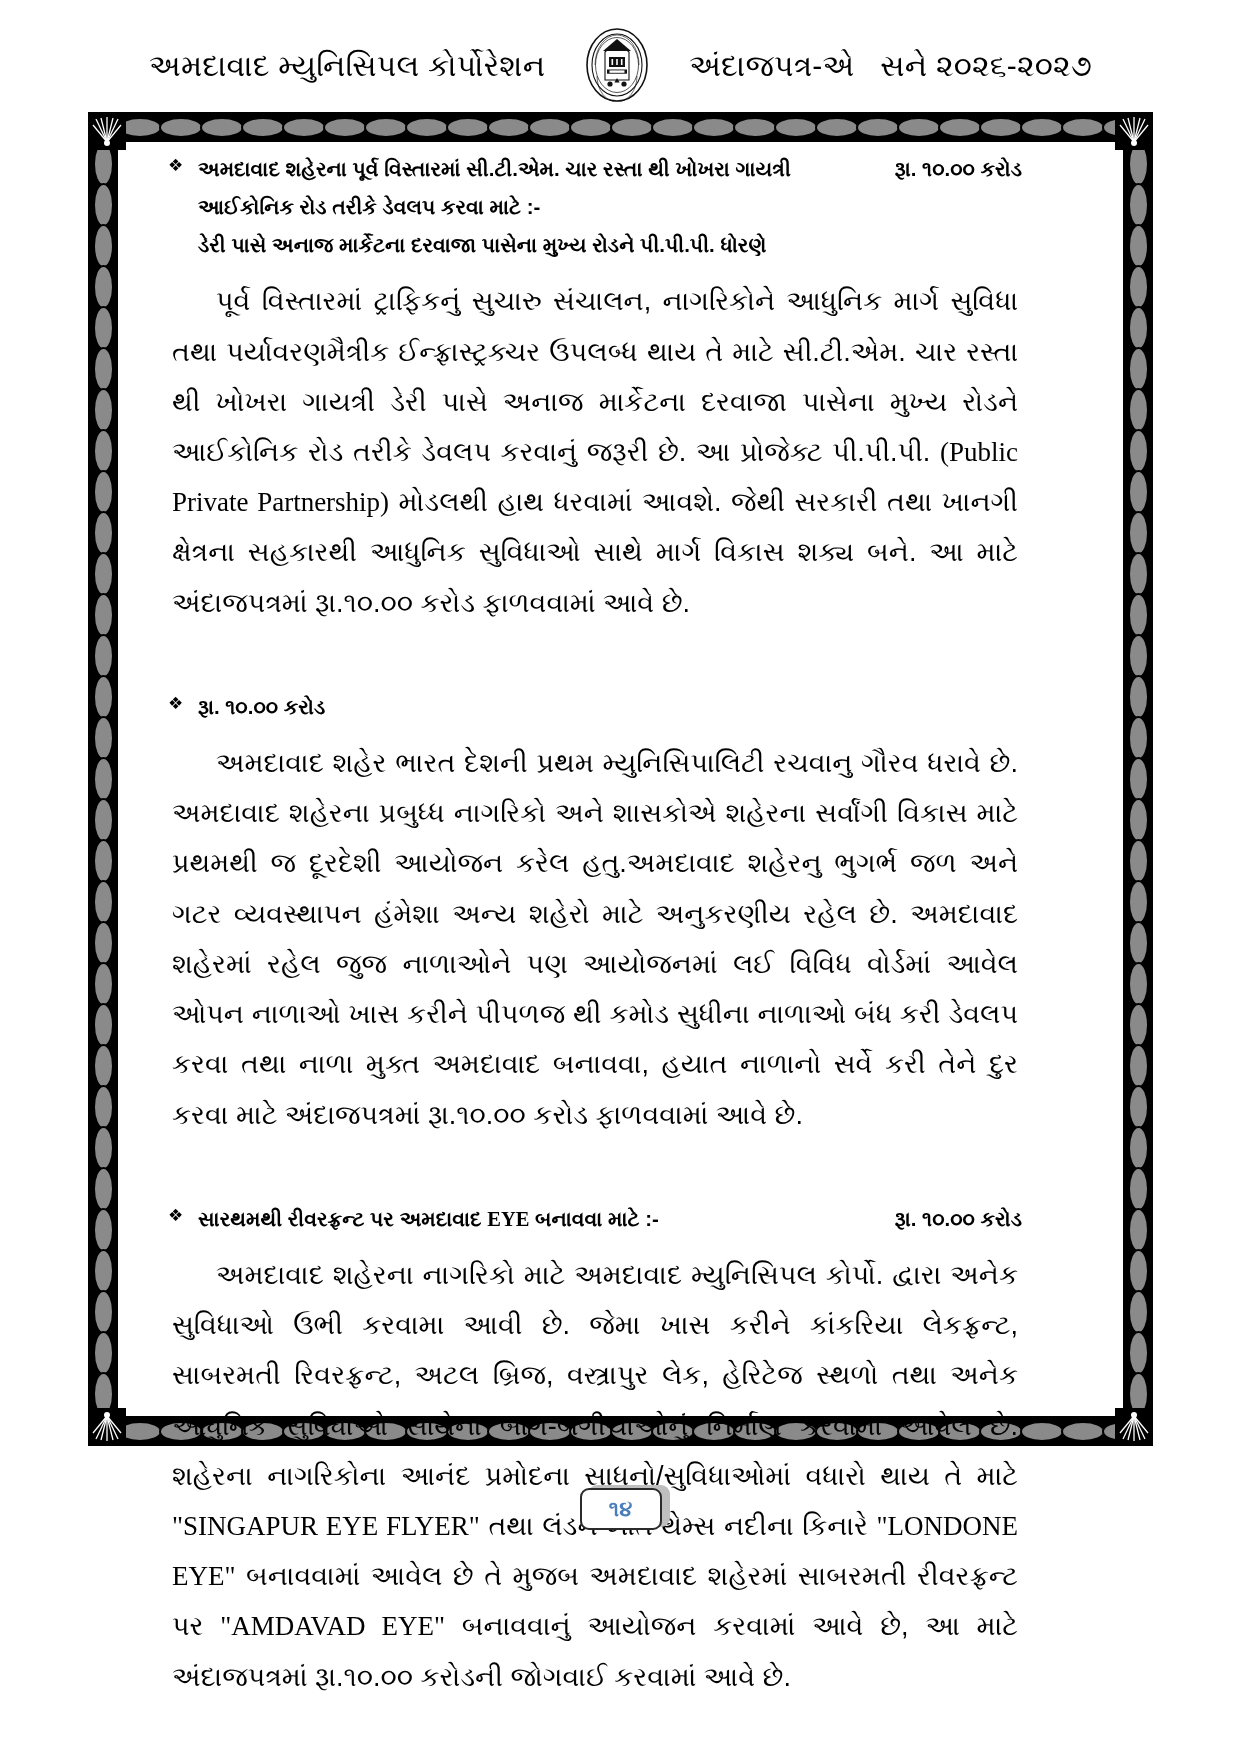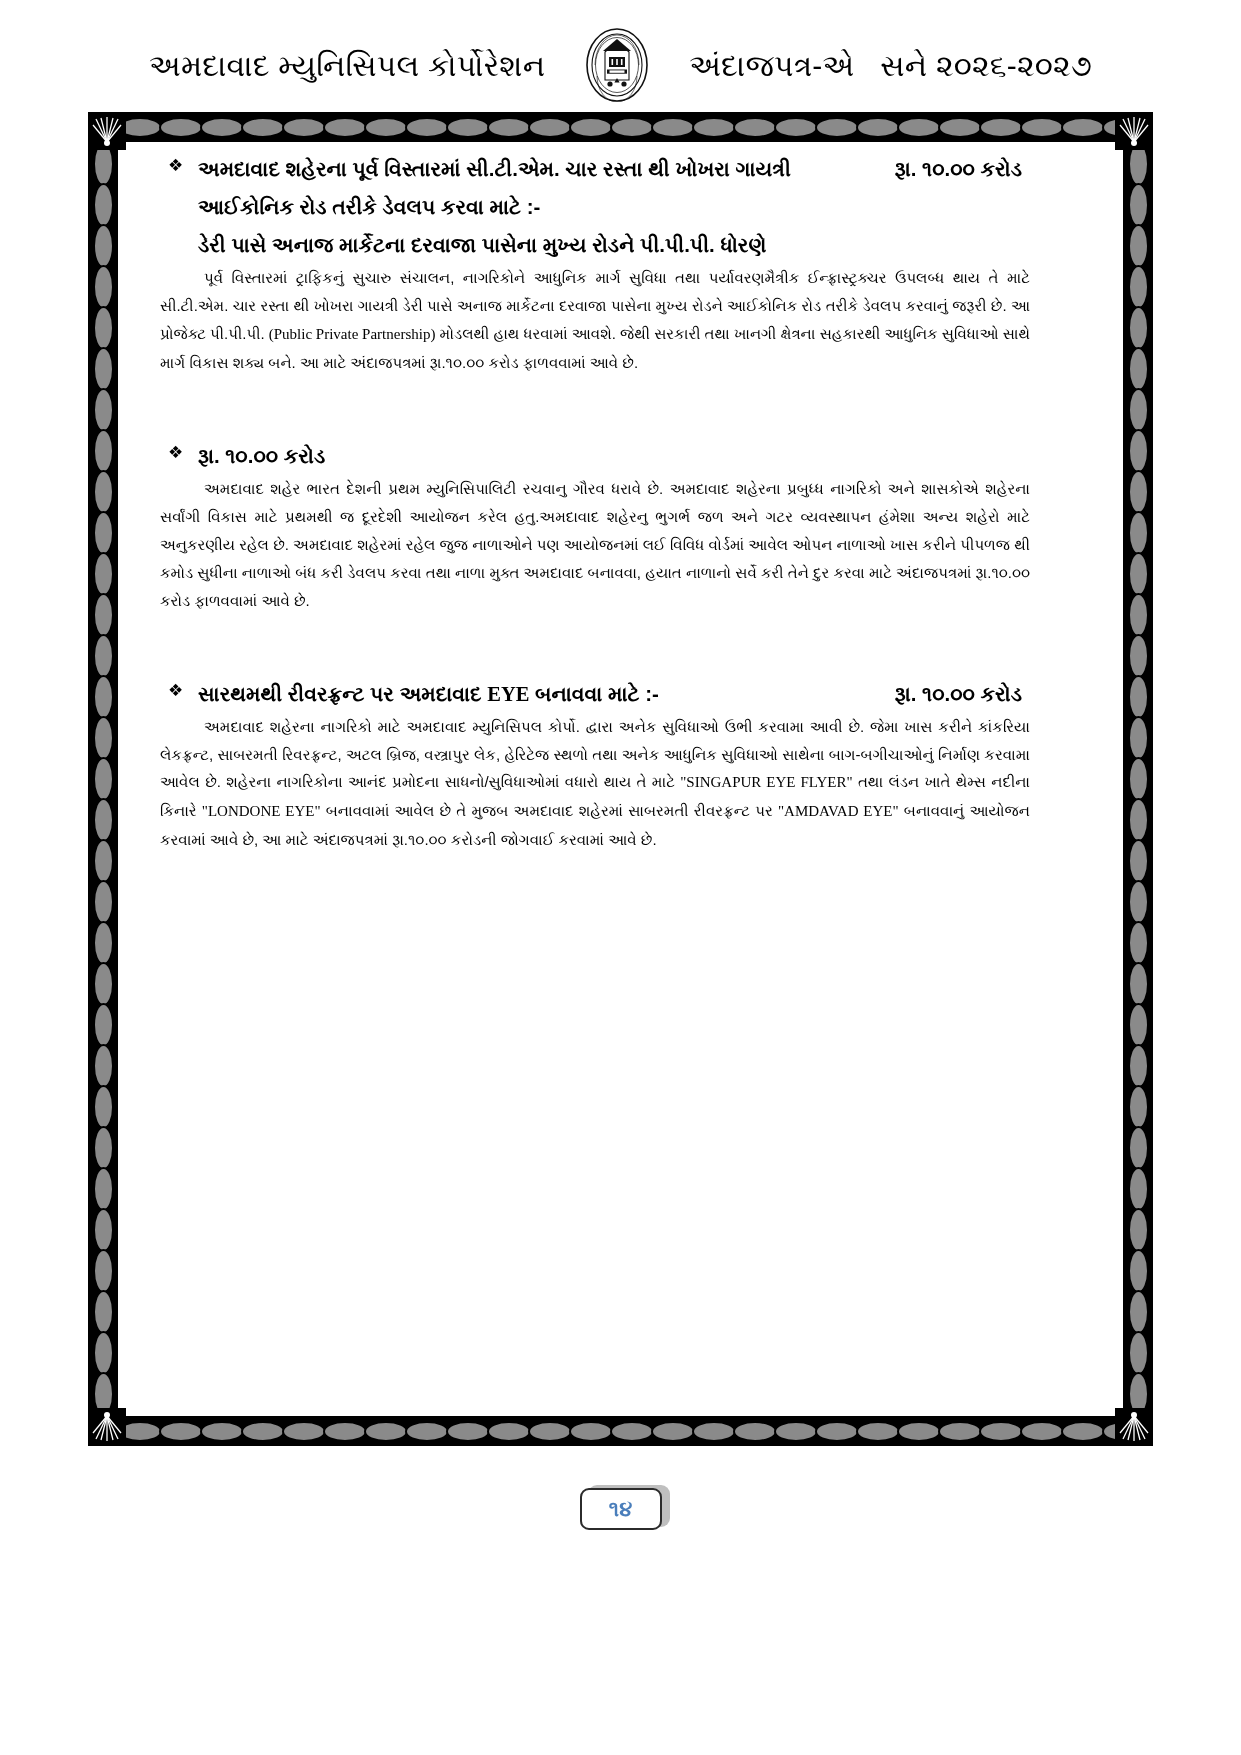--- a/index.html
+++ b/index.html
@@ -155,26 +155,26 @@
   .head-row .ht { flex: 0 1 auto; }
   .head-row .amt {
     flex: 0 0 auto;
     white-space: nowrap;
     padding-right: 8px;
   }
   .head-cont { display: block; }
 
   .para {
     font-family: "Liberation Sans", "DejaVu Sans", sans-serif;
-    font-size: 15px;
+    font-size: 27px;
     line-height: 1.86;
     text-align: justify;
     text-justify: inter-word;
     text-indent: 44px;
-    margin: 0;
+    margin: 12px;
   }
   .en { font-family: "Liberation Serif", "DejaVu Serif", serif; }
   .gap-md { height: 34px; }
 
   
   .pagenum-wrap {
     position: absolute;
     left: 0;
     top: 1480px;
     width: 1241px;

